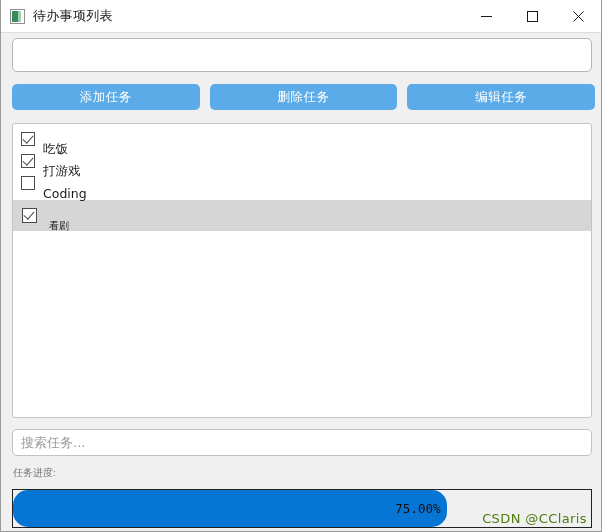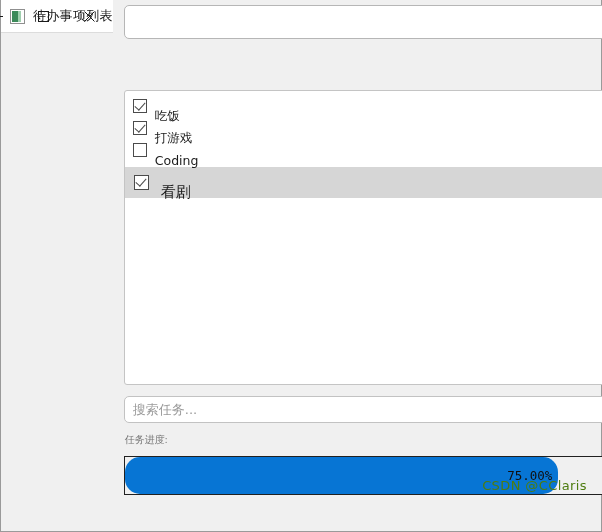--- a/index.html
+++ b/index.html
@@ -13,21 +13,21 @@
   }
 
   .window {
     position: relative;
     width: 602px;
     height: 532px;
     background: #f0f0f0;
     border: 1px solid #9a9a9a;
     border-top: none;
     display: flex;
-    flex-direction: row;
+    flex-direction: column;
   }
 
   
   .titlebar {
     height: 33px;
     min-height: 33px;
     background: #ffffff;
     border-bottom: 1px solid #dcdcdc;
     display: flex;
     align-items: center;
@@ -180,21 +180,21 @@
     border-width: 0 1.6px 1.6px 0;
     transform: rotate(42deg);
   }
   .task-label {
     font-size: 12.5px;
     color: #1a1a1a;
     white-space: nowrap;
     margin-top: 20px;
   }
   .task-row.selected .task-label {
-    font-size: 15px;
+    font-size: 10px;
   }
 
   
   .search-input {
     position: absolute;
     left: 11px;
     top: 396px;
     width: 580px;
     height: 27px;
     background: #ffffff;
@@ -282,20 +282,25 @@
           <line x1="10.5" y1="0.5" x2="0.5" y2="10.5" stroke="#1a1a1a" stroke-width="1"></line>
         </svg>
       </div>
     </div>
   </div>
 
   <div class="content">
 
     <input class="task-input" type="text" placeholder="" style="">
 
+    <div class="button-row">
+      <button class="action-btn">添加任务</button>
+      <button class="action-btn">删除任务</button>
+      <button class="action-btn">编辑任务</button>
+    </div>
 
     <div class="task-list">
       <div class="task-row">
         <span class="cbox checked"></span>
         <span class="task-label">吃饭</span>
       </div>
       <div class="task-row">
         <span class="cbox checked"></span>
         <span class="task-label">打游戏</span>
       </div>

